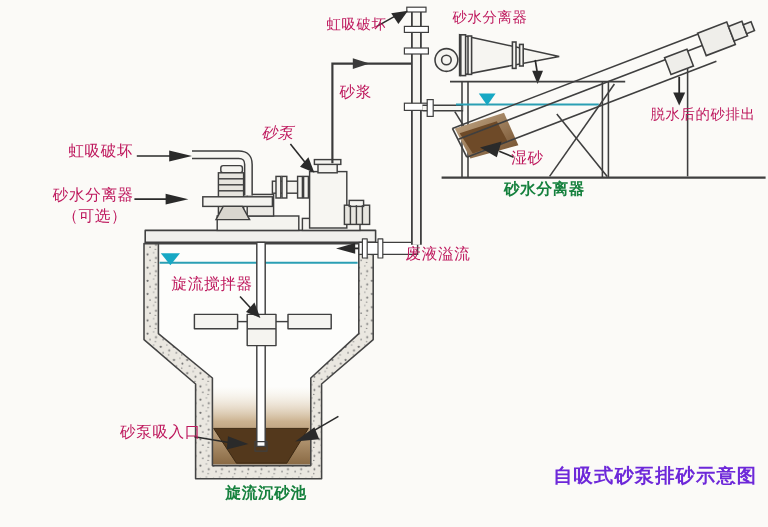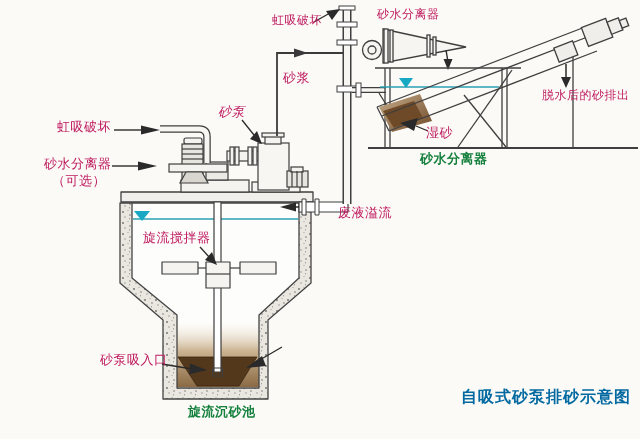--- a/index.html
+++ b/index.html
@@ -9,21 +9,21 @@
     font-family:"DejaVu Sans","Liberation Sans",sans-serif;
   }
   #stage svg{position:absolute;left:0;top:0;}
   .lbl{
     position:absolute;font-size:13px;line-height:1.1;color:#be185d;
     white-space:nowrap;letter-spacing:0.5px;
   }
   .lbl.red{color:#15803d;font-weight:bold;}
   .lbl.small{font-size:12px;}
   .title{
-    position:absolute;font-size:16px;font-weight:bold;color:#0369a1;
+    position:absolute;font-size:16px;font-weight:bold;color:#6d28d9;
     letter-spacing:1px;white-space:nowrap;
   }
 </style>
 </head>
 <body>
 
 <div id="stage">
 
 <svg width="640" height="439" viewBox="0 0 640 439">
   <defs>

